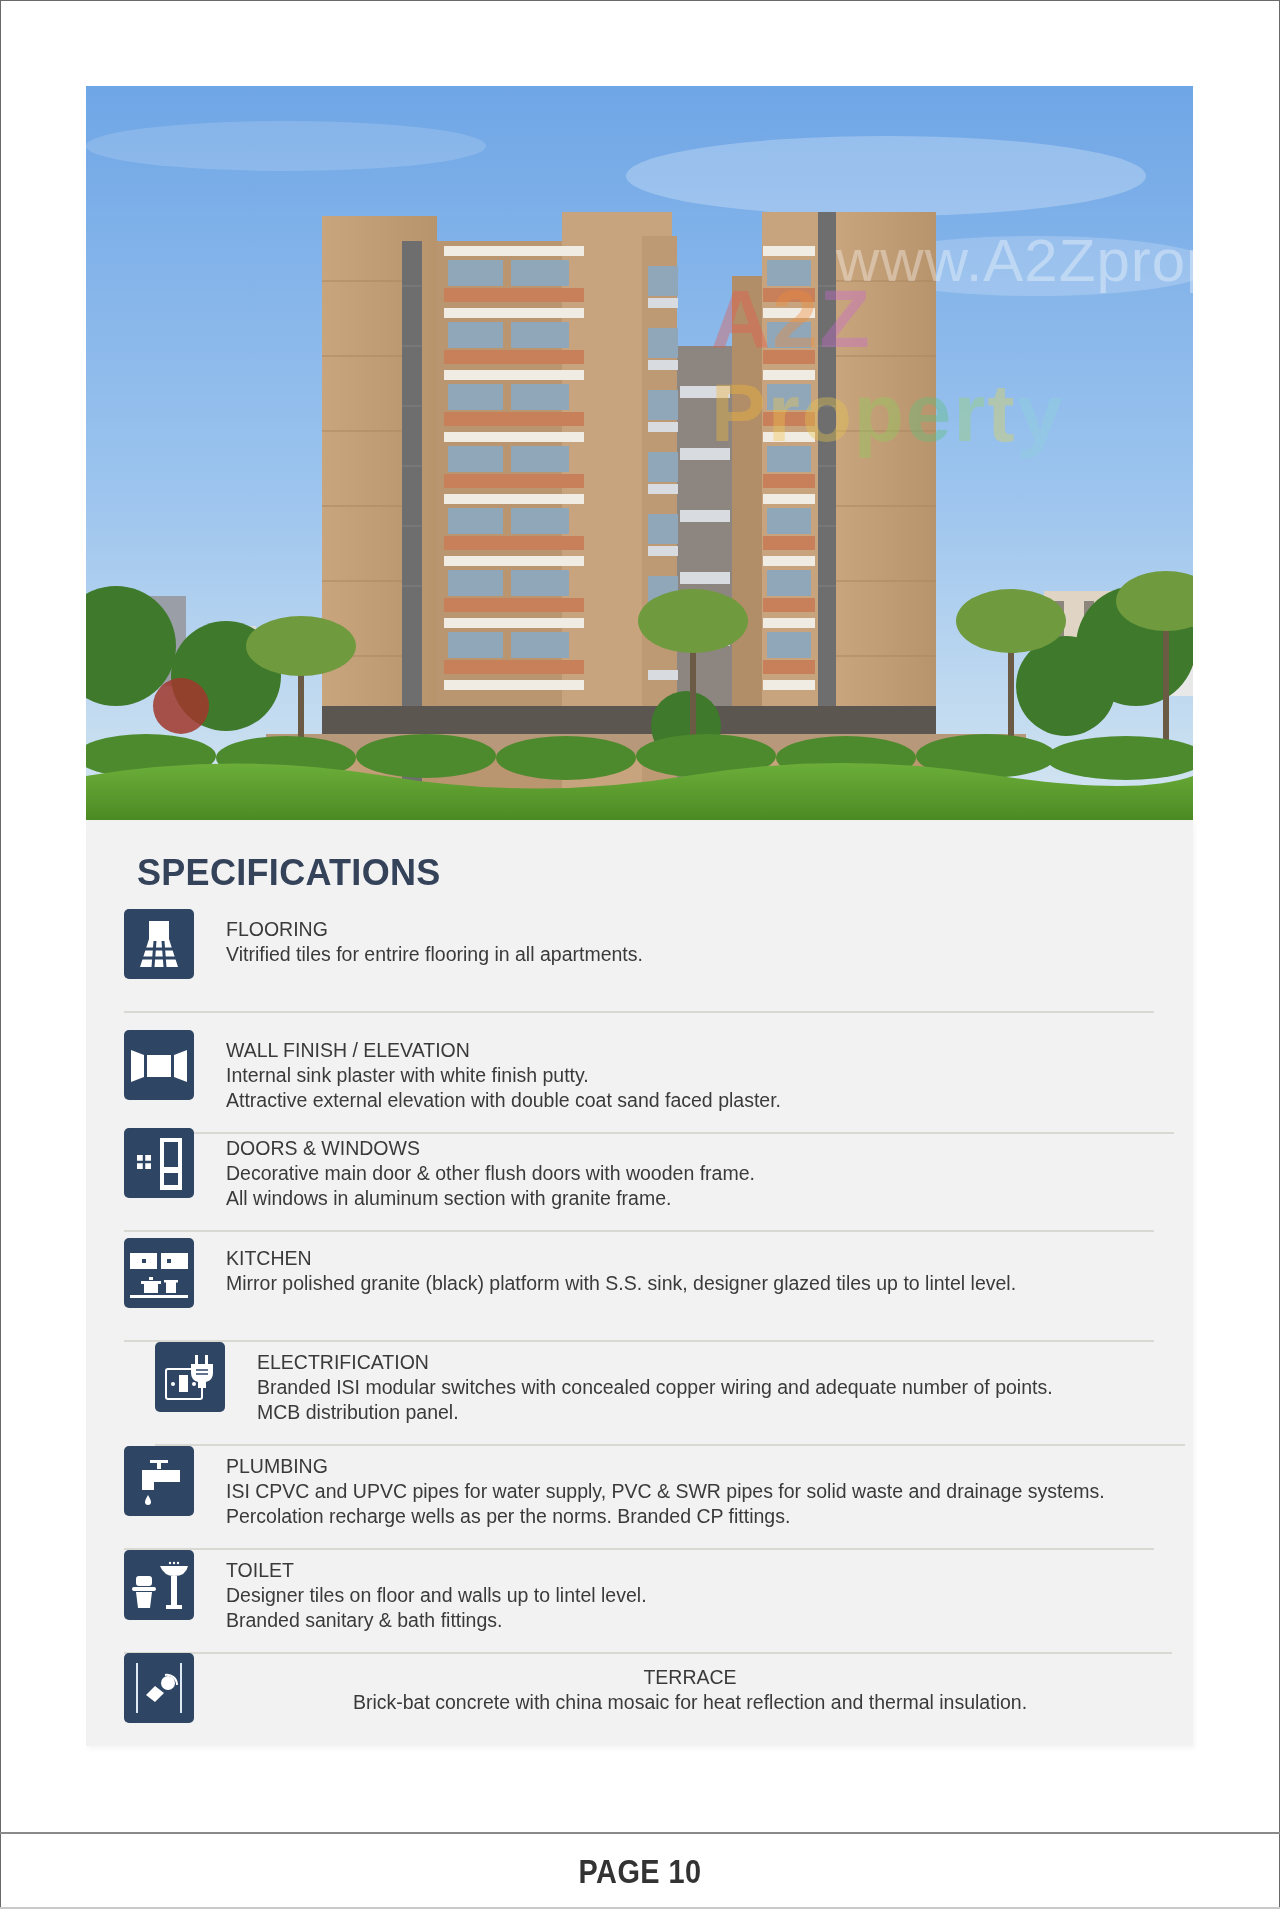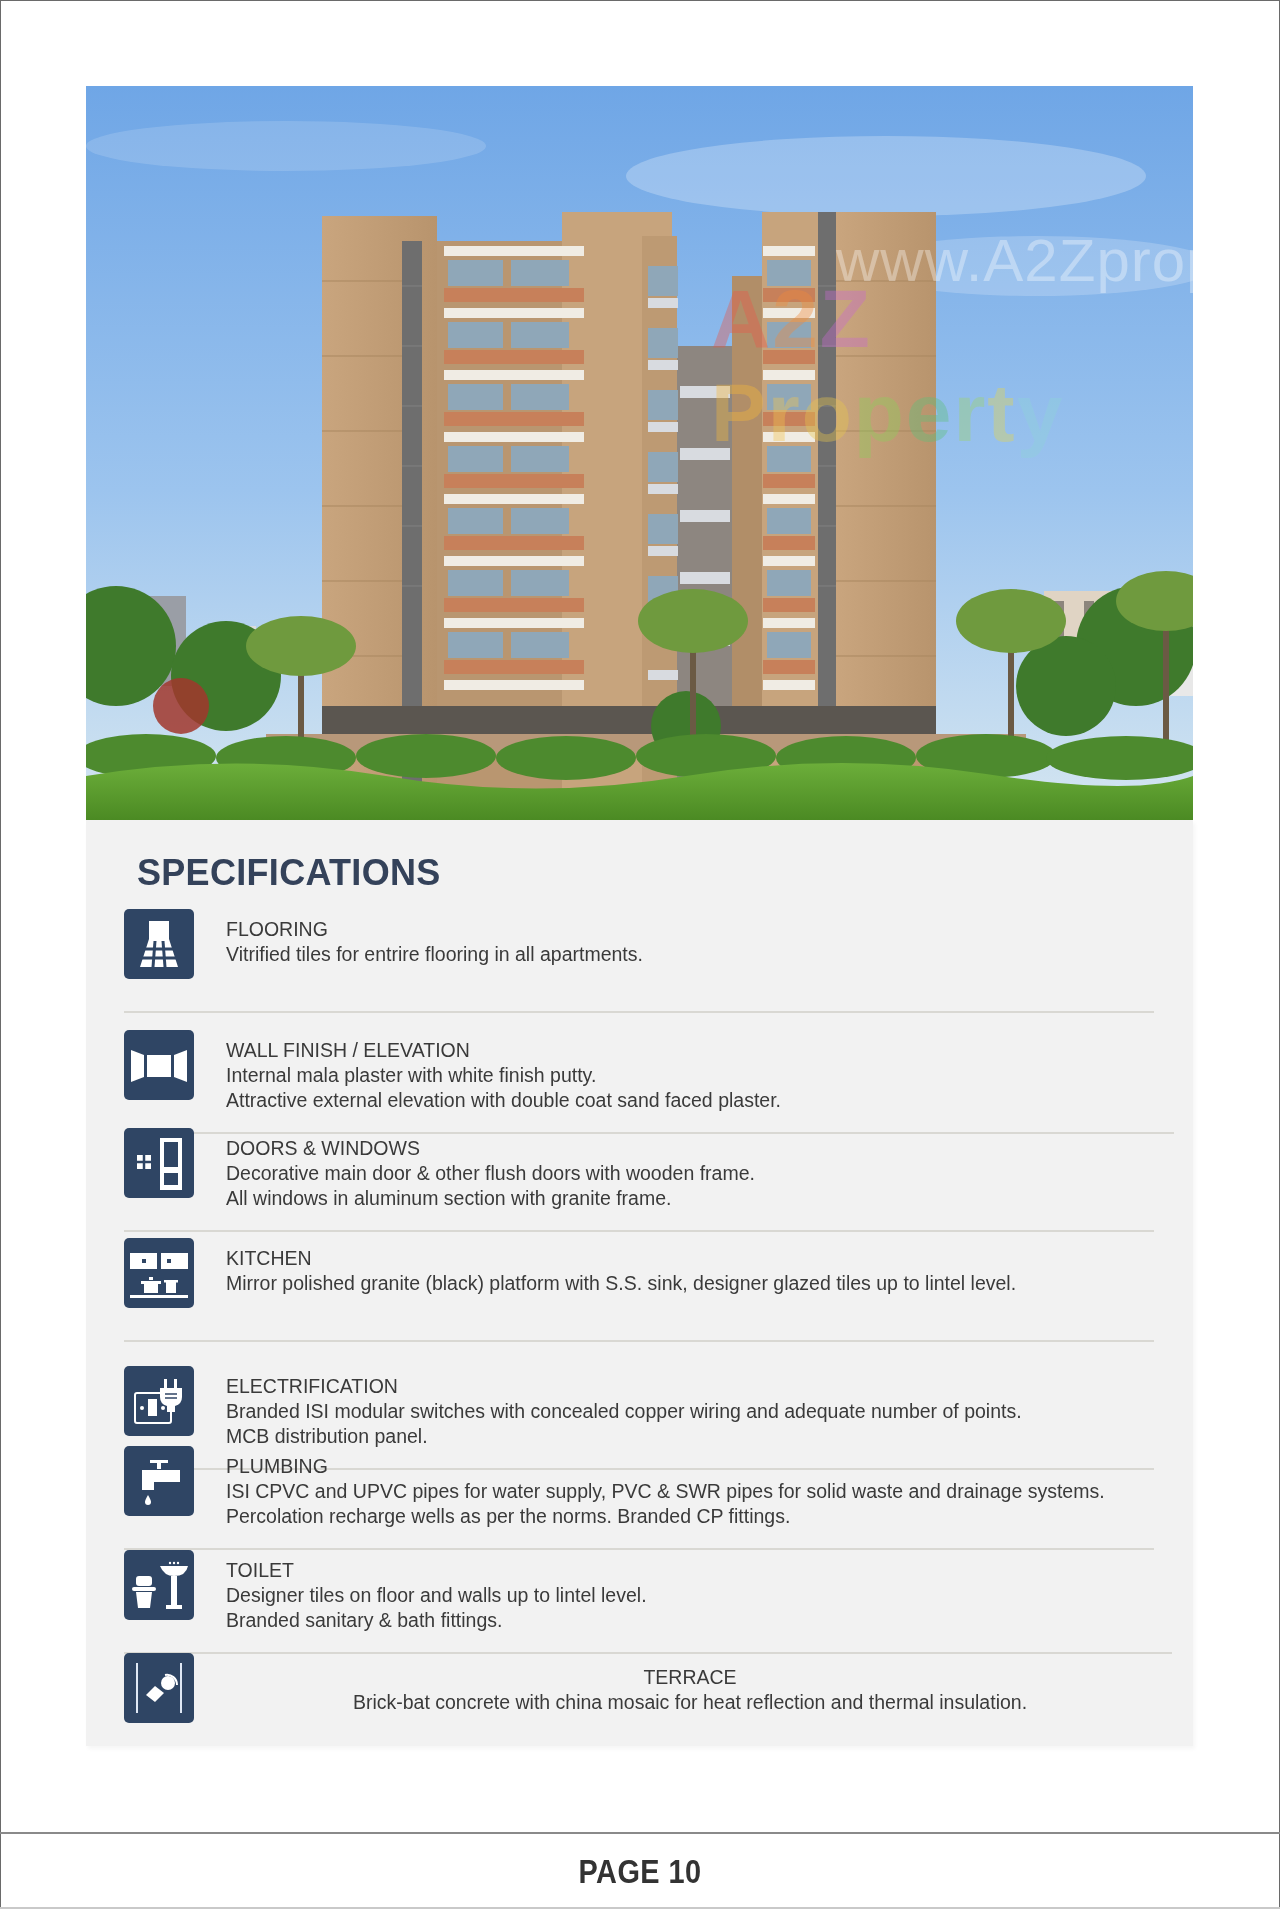--- a/index.html
+++ b/index.html
@@ -307,21 +307,21 @@
   <div class="spec-row" style="top:210px;padding-left:20px;">
     <div class="spec-icon">
       <svg viewBox="0 0 70 70">
           <path d="M7 20 L20 25 V47 L7 52 Z" fill="#fff"></path>
           <rect x="23" y="25" width="24" height="22" fill="#fff"></rect>
           <path d="M63 20 L50 25 V47 L63 52 Z" fill="#fff"></path>
         </svg>
     </div>
     <div class="spec-text">
       <span class="spec-heading">WALL FINISH / ELEVATION</span>
-      <span class="spec-line">Internal mala plaster with white finish putty.</span>
+      <span class="spec-line">Internal sink plaster with white finish putty.</span>
       <span class="spec-line">Attractive external elevation with double coat sand faced plaster.</span>
     </div>
     <div class="divider"></div>
   </div>
 
   <div class="spec-row" style="top:308px;">
     <div class="spec-icon">
       <svg viewBox="0 0 70 70">
           <rect x="13" y="27" width="14" height="14" fill="#fff"></rect>
           <g stroke="#2f4564" stroke-width="2.5">
@@ -356,21 +356,21 @@
         <rect x="6" y="57" width="58" height="3" fill="#fff"></rect>
         </svg>
     </div>
     <div class="spec-text">
       <span class="spec-heading">KITCHEN</span>
       <span class="spec-line">Mirror polished granite (black) platform with S.S. sink, designer glazed tiles up to lintel level.</span>
     </div>
     <div class="divider"></div>
   </div>
 
-  <div class="spec-row" style="top:546px;">
+  <div class="spec-row" style="top:522px;margin-left:31px;">
     <div class="spec-icon">
       <svg viewBox="0 0 70 70">
           <rect x="11" y="27" width="36" height="30" rx="2" fill="none" stroke="#fff" stroke-width="2"></rect>
         <rect x="24" y="33" width="9" height="17" fill="#fff"></rect>
           <circle cx="18" cy="42" r="2" fill="#fff"></circle>
           <circle cx="39" cy="42" r="2" fill="#fff"></circle>
         <rect x="40" y="13" width="3" height="10" fill="#fff"></rect>
           <rect x="50" y="13" width="3" height="10" fill="#fff"></rect>
         <path d="M36 22 H58 V31 Q58 38 51 40 V46 H43 V40 Q36 38 36 31 Z" fill="#fff"></path>
         <g stroke="#2f4564" stroke-width="1.5">

